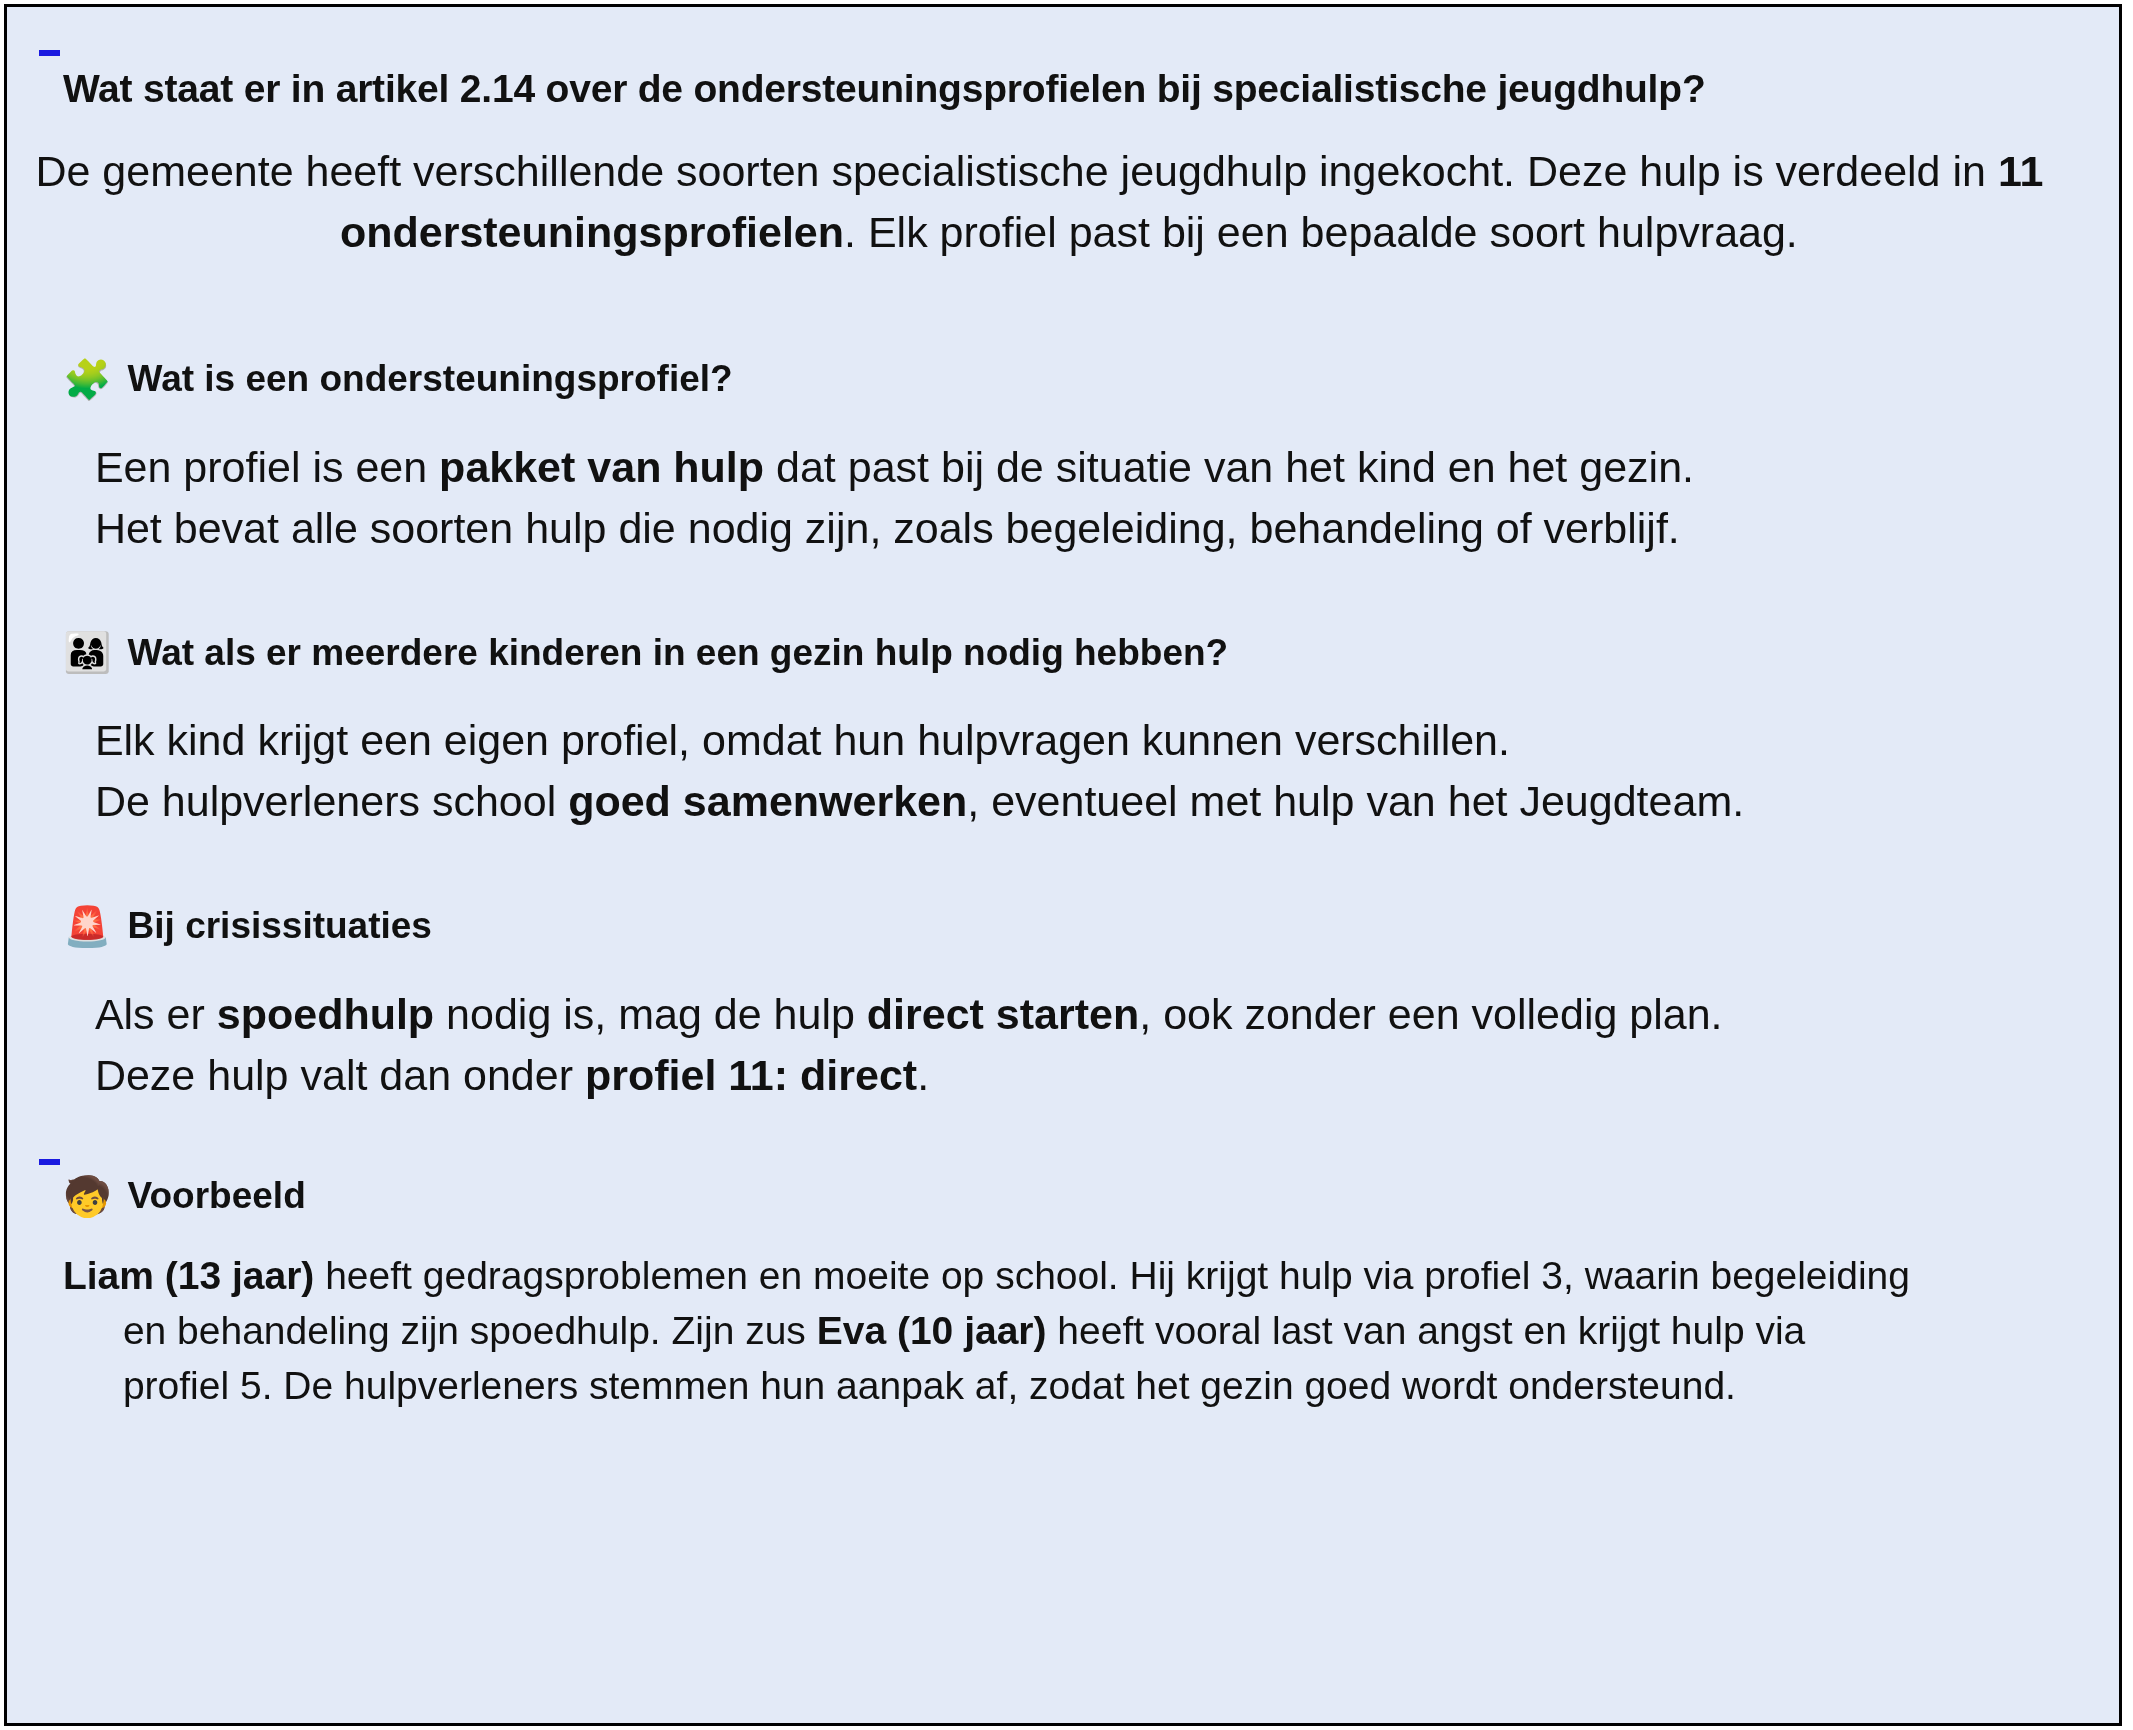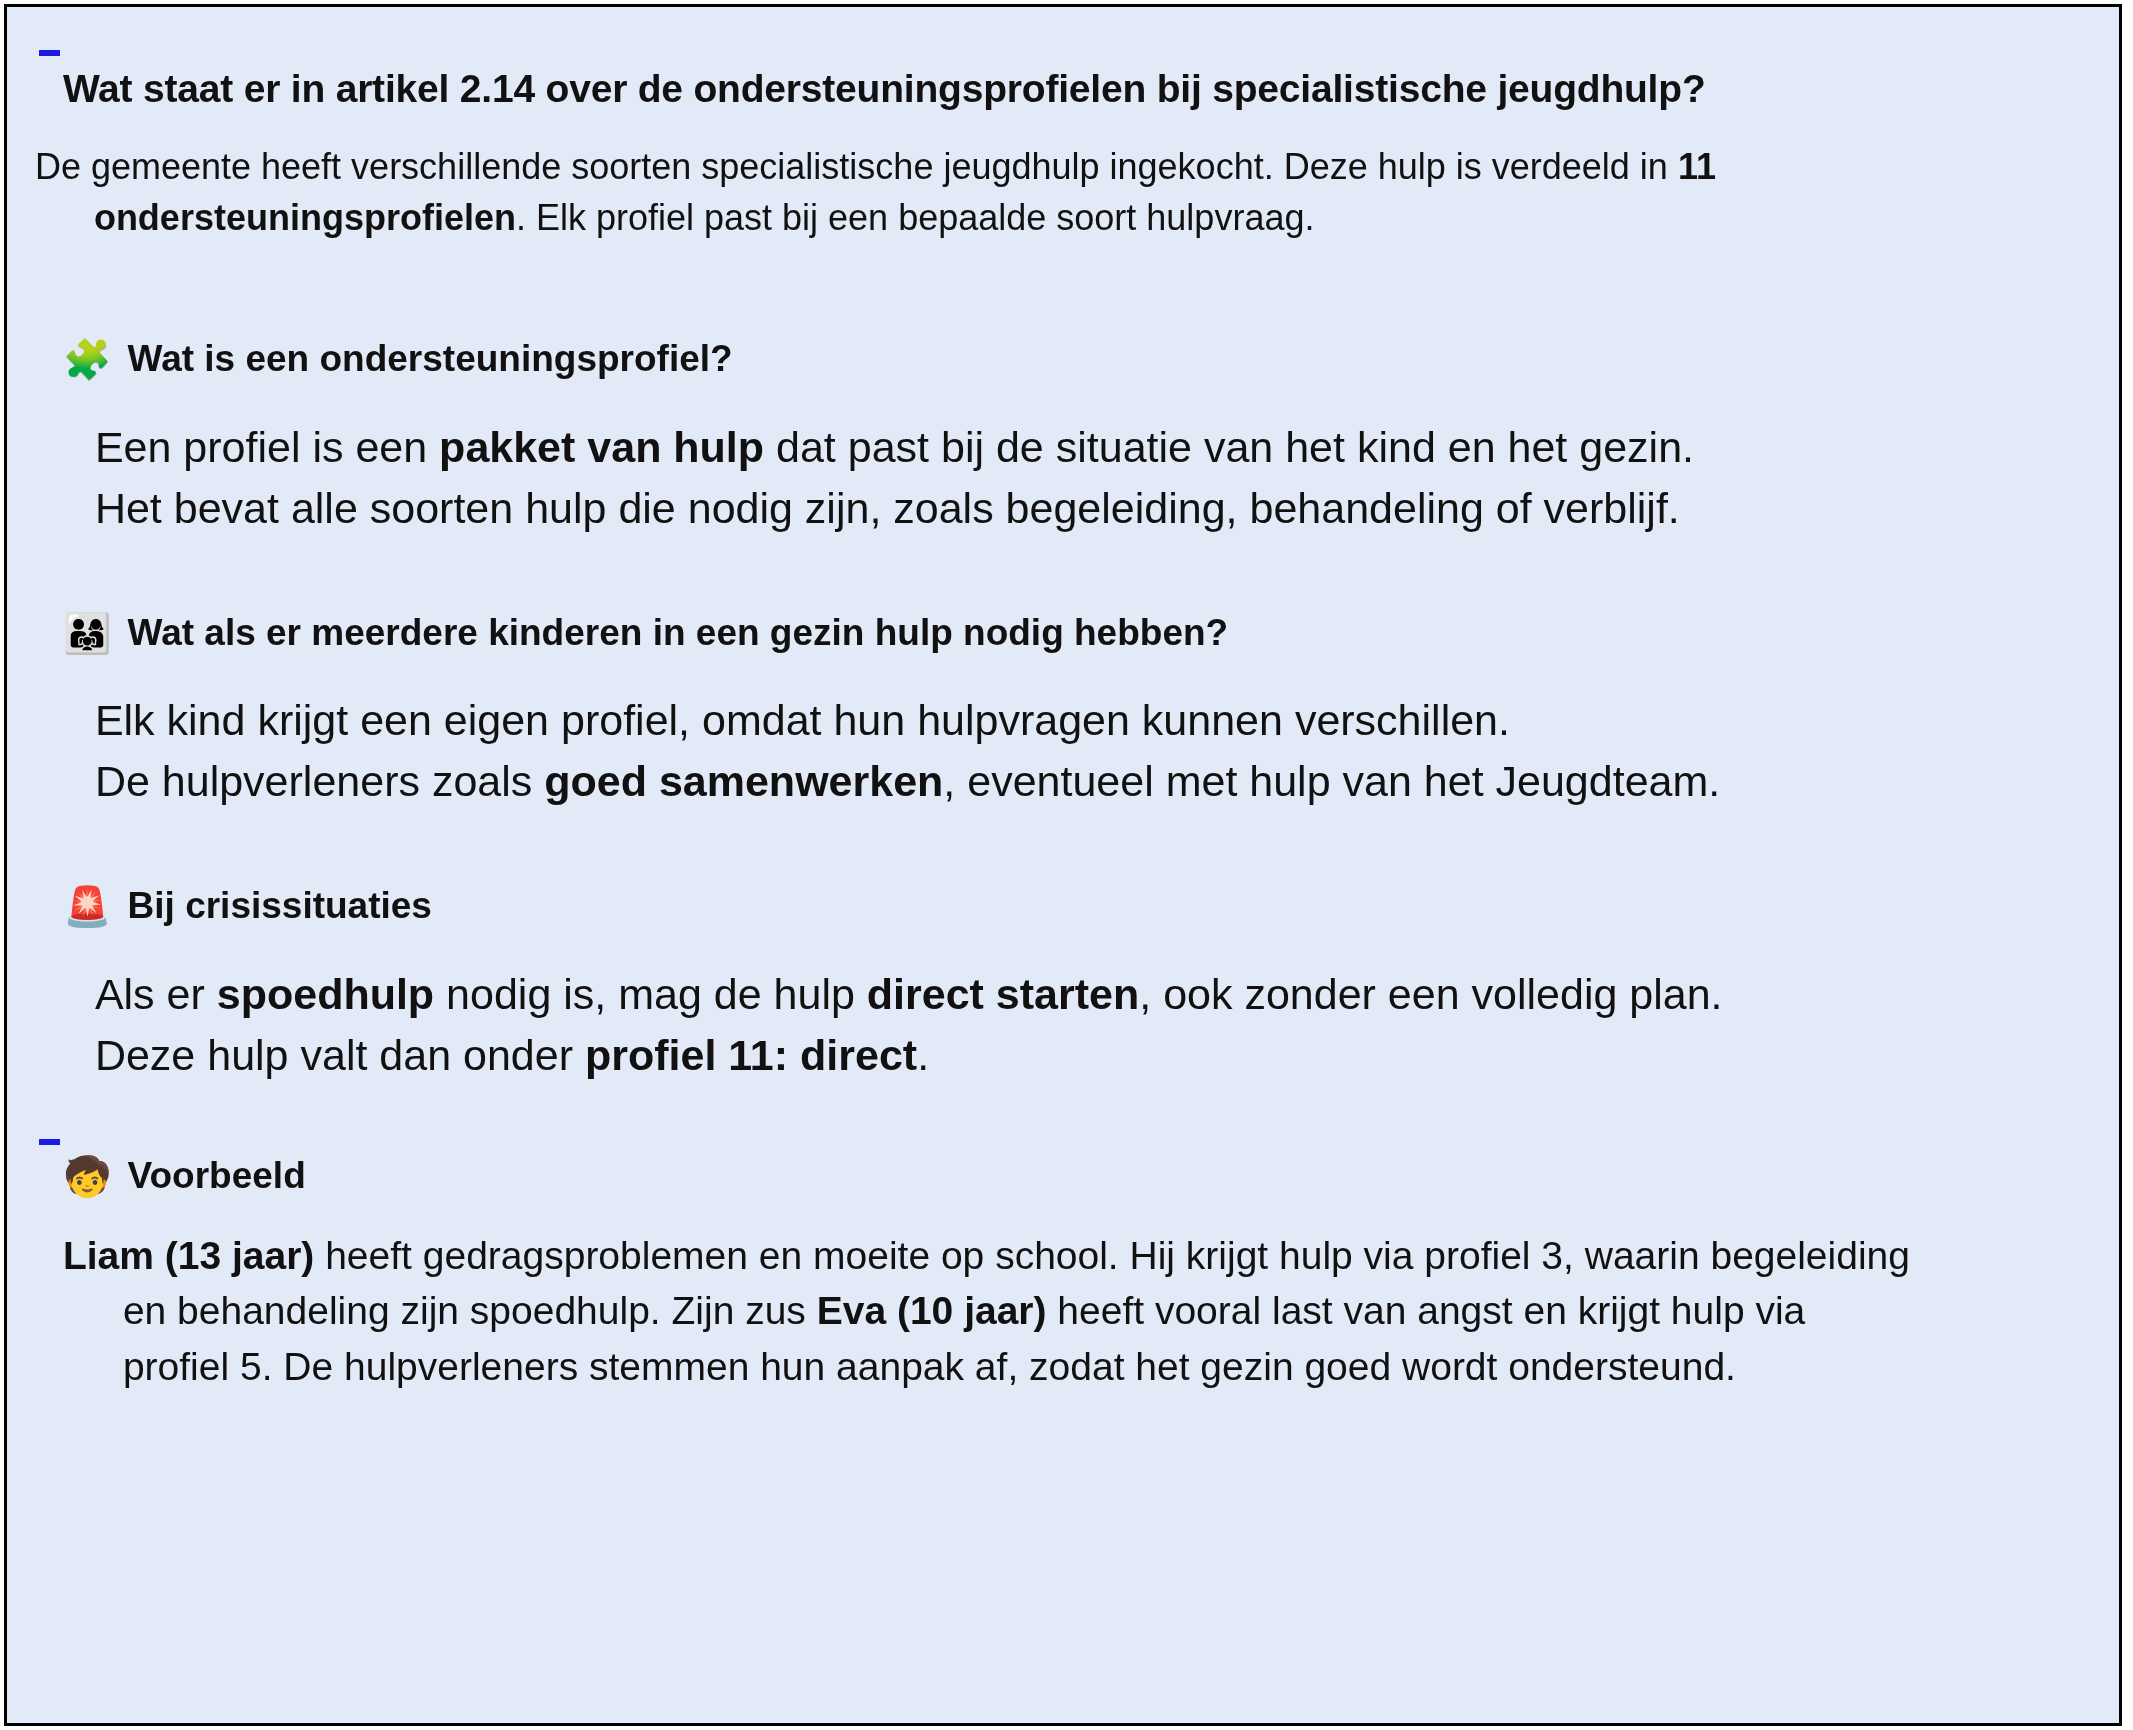--- a/index.html
+++ b/index.html
@@ -48,26 +48,27 @@
   h1.title {
     font-size: 39px;
     font-weight: bold;
     line-height: 1.25;
     letter-spacing: -0.2px;
     margin: 0 0 19.5px 0;
     font-stretch: condensed;
   }
 
   p.lead {
-    font-size: 36px;
+    font-size: 43px;
     line-height: 1.42;
     margin: 27px 0 0 0;
     padding-left: 0;
     text-indent: 0;
     max-width: 2009px;
+    text-align: center;
   }
   p.lead .wrapline {
     display: block;
     padding-left: 59px;
   }
   p.lead .firstline {
     display: block;
   }
 
   h2.section {
@@ -146,21 +147,21 @@
   </p>
 
   <div class="sec-spacer-md"></div>
 
   <h2 class="section">
     <span class="emoji">👨‍👩‍👧</span>
     <span>Wat als er meerdere kinderen in een gezin hulp nodig hebben?</span>
   </h2>
   <p class="indent">
     <span class="ln">Elk kind krijgt een eigen profiel, omdat hun hulpvragen kunnen verschillen.</span>
-    <span class="ln"><span>De hulpverleners zoals </span><b>goed samenwerken</b><span>, eventueel met hulp van het Jeugdteam.</span></span>
+    <span class="ln"><span>De hulpverleners school </span><b>goed samenwerken</b><span>, eventueel met hulp van het Jeugdteam.</span></span>
   </p>
 
   <div class="sec-spacer-md"></div>
 
   <h2 class="section">
     <span class="emoji">🚨</span>
     <span>Bij crisissituaties</span>
   </h2>
   <p class="indent">
     <span class="ln"><span>Als er </span><b>spoedhulp</b><span> nodig is, mag de hulp </span><b>direct starten</b><span>, ook zonder een volledig plan.</span></span>

